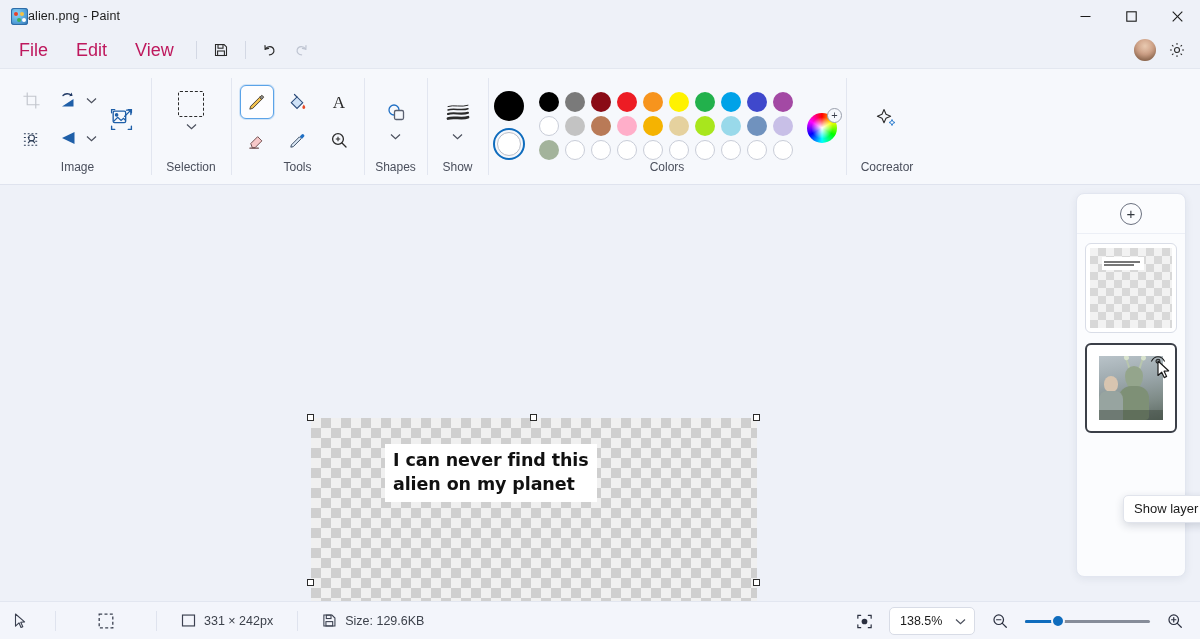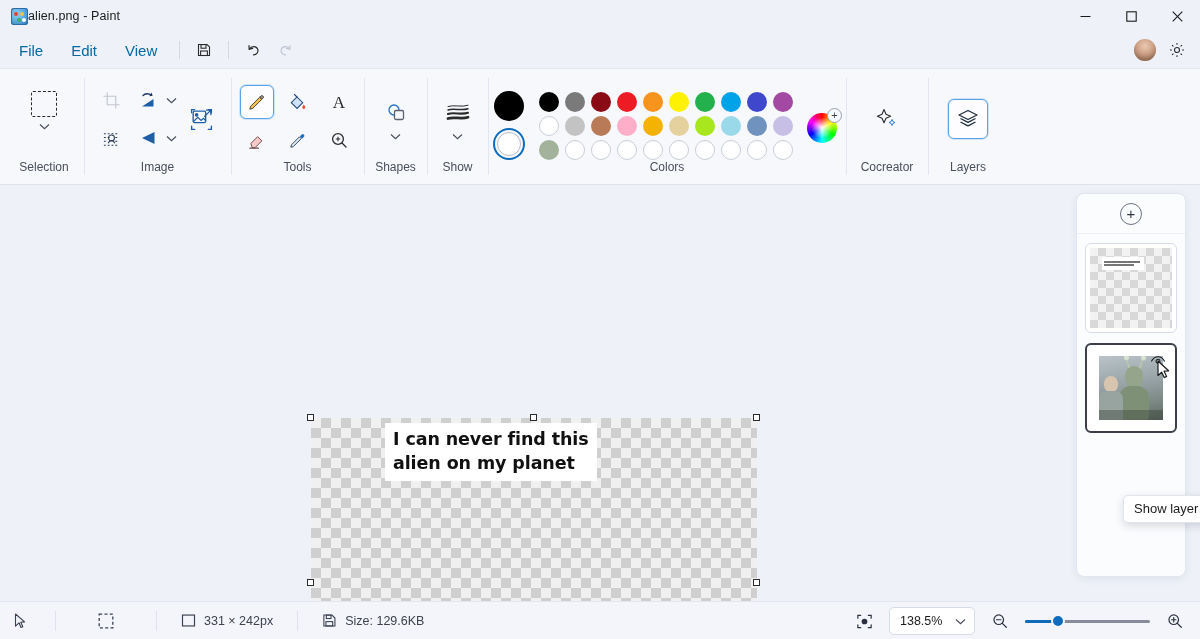--- a/index.html
+++ b/index.html
@@ -48,21 +48,21 @@
   .menubar {
     height: 36px; flex: 0 0 36px;
     display: flex; align-items: center; gap: 2px;
     padding-left: 6px;
     background: #eef1f8;
     position: relative;
   }
   .menu-item {
     height: 28px; padding: 0 13px;
     display: flex; align-items: center; justify-content: center;
-    font-size: 15px; color: #0369a1; border-radius: 5px;
+    font-size: 18px; color: #be185d; border-radius: 5px;
   }
   .menu-sep { width: 1px; height: 18px; background: #d3d8e4; margin: 0 7px; }
   .icon-btn {
     width: 30px; height: 28px; display: flex; align-items: center; justify-content: center;
     border-radius: 5px; color: #2b2b2b;
   }
   .icon-btn.disabled { color: #bfc5d2; }
   .menu-right { position: absolute; right: 8px; top: 0; height: 36px; display: flex; align-items: center; gap: 6px; }
   .avatar {
     width: 22px; height: 22px; border-radius: 50%;
@@ -176,21 +176,21 @@
   }
   .canvas {
     width: 100%; height: 100%;
     background-image:
       linear-gradient(45deg, #cfcfcf 25%, transparent 25%, transparent 75%, #cfcfcf 75%),
       linear-gradient(45deg, #cfcfcf 25%, #f0f0f0 25%, #f0f0f0 75%, #cfcfcf 75%);
     background-size: 20px 20px;
     background-position: 0 0, 10px 10px;
   }
   .text-box {
-    position: absolute; left: 74px; top: 5px;
+    position: absolute; left: 74px; top: 26px;
     background: #ffffff;
     padding: 4px 8px 6px 8px;
   }
   .text-line {
     font-family: "DejaVu Sans", sans-serif;
     font-weight: bold;
     font-size: 17.5px;
     line-height: 24px;
     color: #111111;
     white-space: nowrap;
@@ -410,32 +410,20 @@
         <svg width="18" height="18" viewBox="0 0 20 20" fill="none" stroke="currentColor" stroke-width="1.2">
           <circle cx="10" cy="10" r="2.8"></circle>
           <path d="M10 2.2v2.1M10 15.7v2.1M2.2 10h2.1M15.7 10h2.1M4.5 4.5l1.5 1.5M14 14l1.5 1.5M15.5 4.5 14 6M6 14l-1.5 1.5"></path>
         </svg>
       </div>
     </div>
   </div>
 
   <div class="ribbon">
 
-    <div class="group g-selection">
-      <div class="sel-stack">
-        <div class="dashed-box"></div>
-        <div class="caret-row">
-          <svg class="chev" width="11" height="7" viewBox="0 0 11 7" fill="none" stroke="#4a4f5c" stroke-width="1.2">
-              <path d="M1 1.5 5.5 5.6 10 1.5"></path>
-            </svg>
-        </div>
-      </div>
-      <div class="group-label">Selection</div>
-    </div>
-
     <div class="group g-image">
       <div class="image-grid">
         <div class="img-col">
           <div class="img-row">
             <div class="tool disabled">
               <svg width="19" height="19" viewBox="0 0 20 20" fill="none" stroke="#6e7480" stroke-width="1.2">
                 <path d="M5.5 1.5v13h13M1.5 5.5h13v13"></path>
               </svg>
             </div>
           </div>
@@ -483,20 +471,32 @@
               <path d="M2.5 5.5v-3h3M2.5 18.5v3h3M18.5 2.5h3v3M21.5 18.5v3h-3" stroke-linecap="round"></path>
               <rect x="4" y="4" width="12" height="11" rx="1.4"></rect>
               <circle cx="7.3" cy="7.6" r="1.1" fill="#1f5fa8"></circle>
               <path d="M4.4 13.8 8.4 9.9l3.2 3 2.3-2 1.9 1.8"></path>
               <path d="M15 9 L21 3 M21 3 h-4.2 M21 3 v4.2" stroke-linecap="round"></path>
             </svg>
           </div>
         </div>
       </div>
       <div class="group-label">Image</div>
+    </div>
+
+    <div class="group g-selection">
+      <div class="sel-stack">
+        <div class="dashed-box"></div>
+        <div class="caret-row">
+          <svg class="chev" width="11" height="7" viewBox="0 0 11 7" fill="none" stroke="#4a4f5c" stroke-width="1.2">
+              <path d="M1 1.5 5.5 5.6 10 1.5"></path>
+            </svg>
+        </div>
+      </div>
+      <div class="group-label">Selection</div>
     </div>
 
     <div class="group g-tools">
       <div class="tools-grid">
         <div class="tool selected">
           <svg width="21" height="21" viewBox="0 0 22 22" fill="none">
             <path d="M4 18l.9-3.1 9.4-9.4 2.2 2.2-9.4 9.4z" fill="#f2c14e" stroke="#4a4030" stroke-width="1"></path>
             <path d="M14.3 5.5l1.6-1.6a1 1 0 0 1 1.4 0l.8.8a1 1 0 0 1 0 1.4l-1.6 1.6z" fill="#8c8c8c" stroke="#4a4030" stroke-width="1"></path>
           </svg>
         </div>
@@ -631,32 +631,20 @@
         <div class="tool">
           <svg width="24" height="24" viewBox="0 0 24 24" fill="none">
             <path d="M9 3.5 11 8.2 15.6 10.2 11 12.2 9 16.8 7 12.2 2.4 10.2 7 8.2z" stroke="#2b2b2b" stroke-width="1.1" stroke-linejoin="round"></path>
             <path d="M17 13.5 17.9 15.6 20 16.5 17.9 17.4 17 19.5 16.1 17.4 14 16.5 16.1 15.6z" stroke="#2f7fd0" stroke-width="1" stroke-linejoin="round"></path>
           </svg>
         </div>
       </div>
       <div class="group-label">Cocreator</div>
     </div>
 
-    <div class="group g-layers">
-      <div class="big-tool" style="padding-top:20px;">
-        <div class="tool selected" style="width:40px;height:40px;">
-          <svg width="24" height="24" viewBox="0 0 24 24" fill="none" stroke="#1f2d40" stroke-width="1.3" stroke-linejoin="round">
-            <path d="M12 3.5 21 8l-9 4.5L3 8z"></path>
-            <path d="M4.5 11.5 12 15.3l7.5-3.8"></path>
-            <path d="M4.5 15 12 18.8l7.5-3.8"></path>
-          </svg>
-        </div>
-      </div>
-      <div class="group-label">Layers</div>
-    </div>
   </div>
 
   <div class="work">
 
     <div class="canvas-shell">
       <div class="canvas">
         <div class="text-box">
           <div class="text-line">I can never find this</div>
           <div class="text-line">alien on my planet</div>
         </div>

